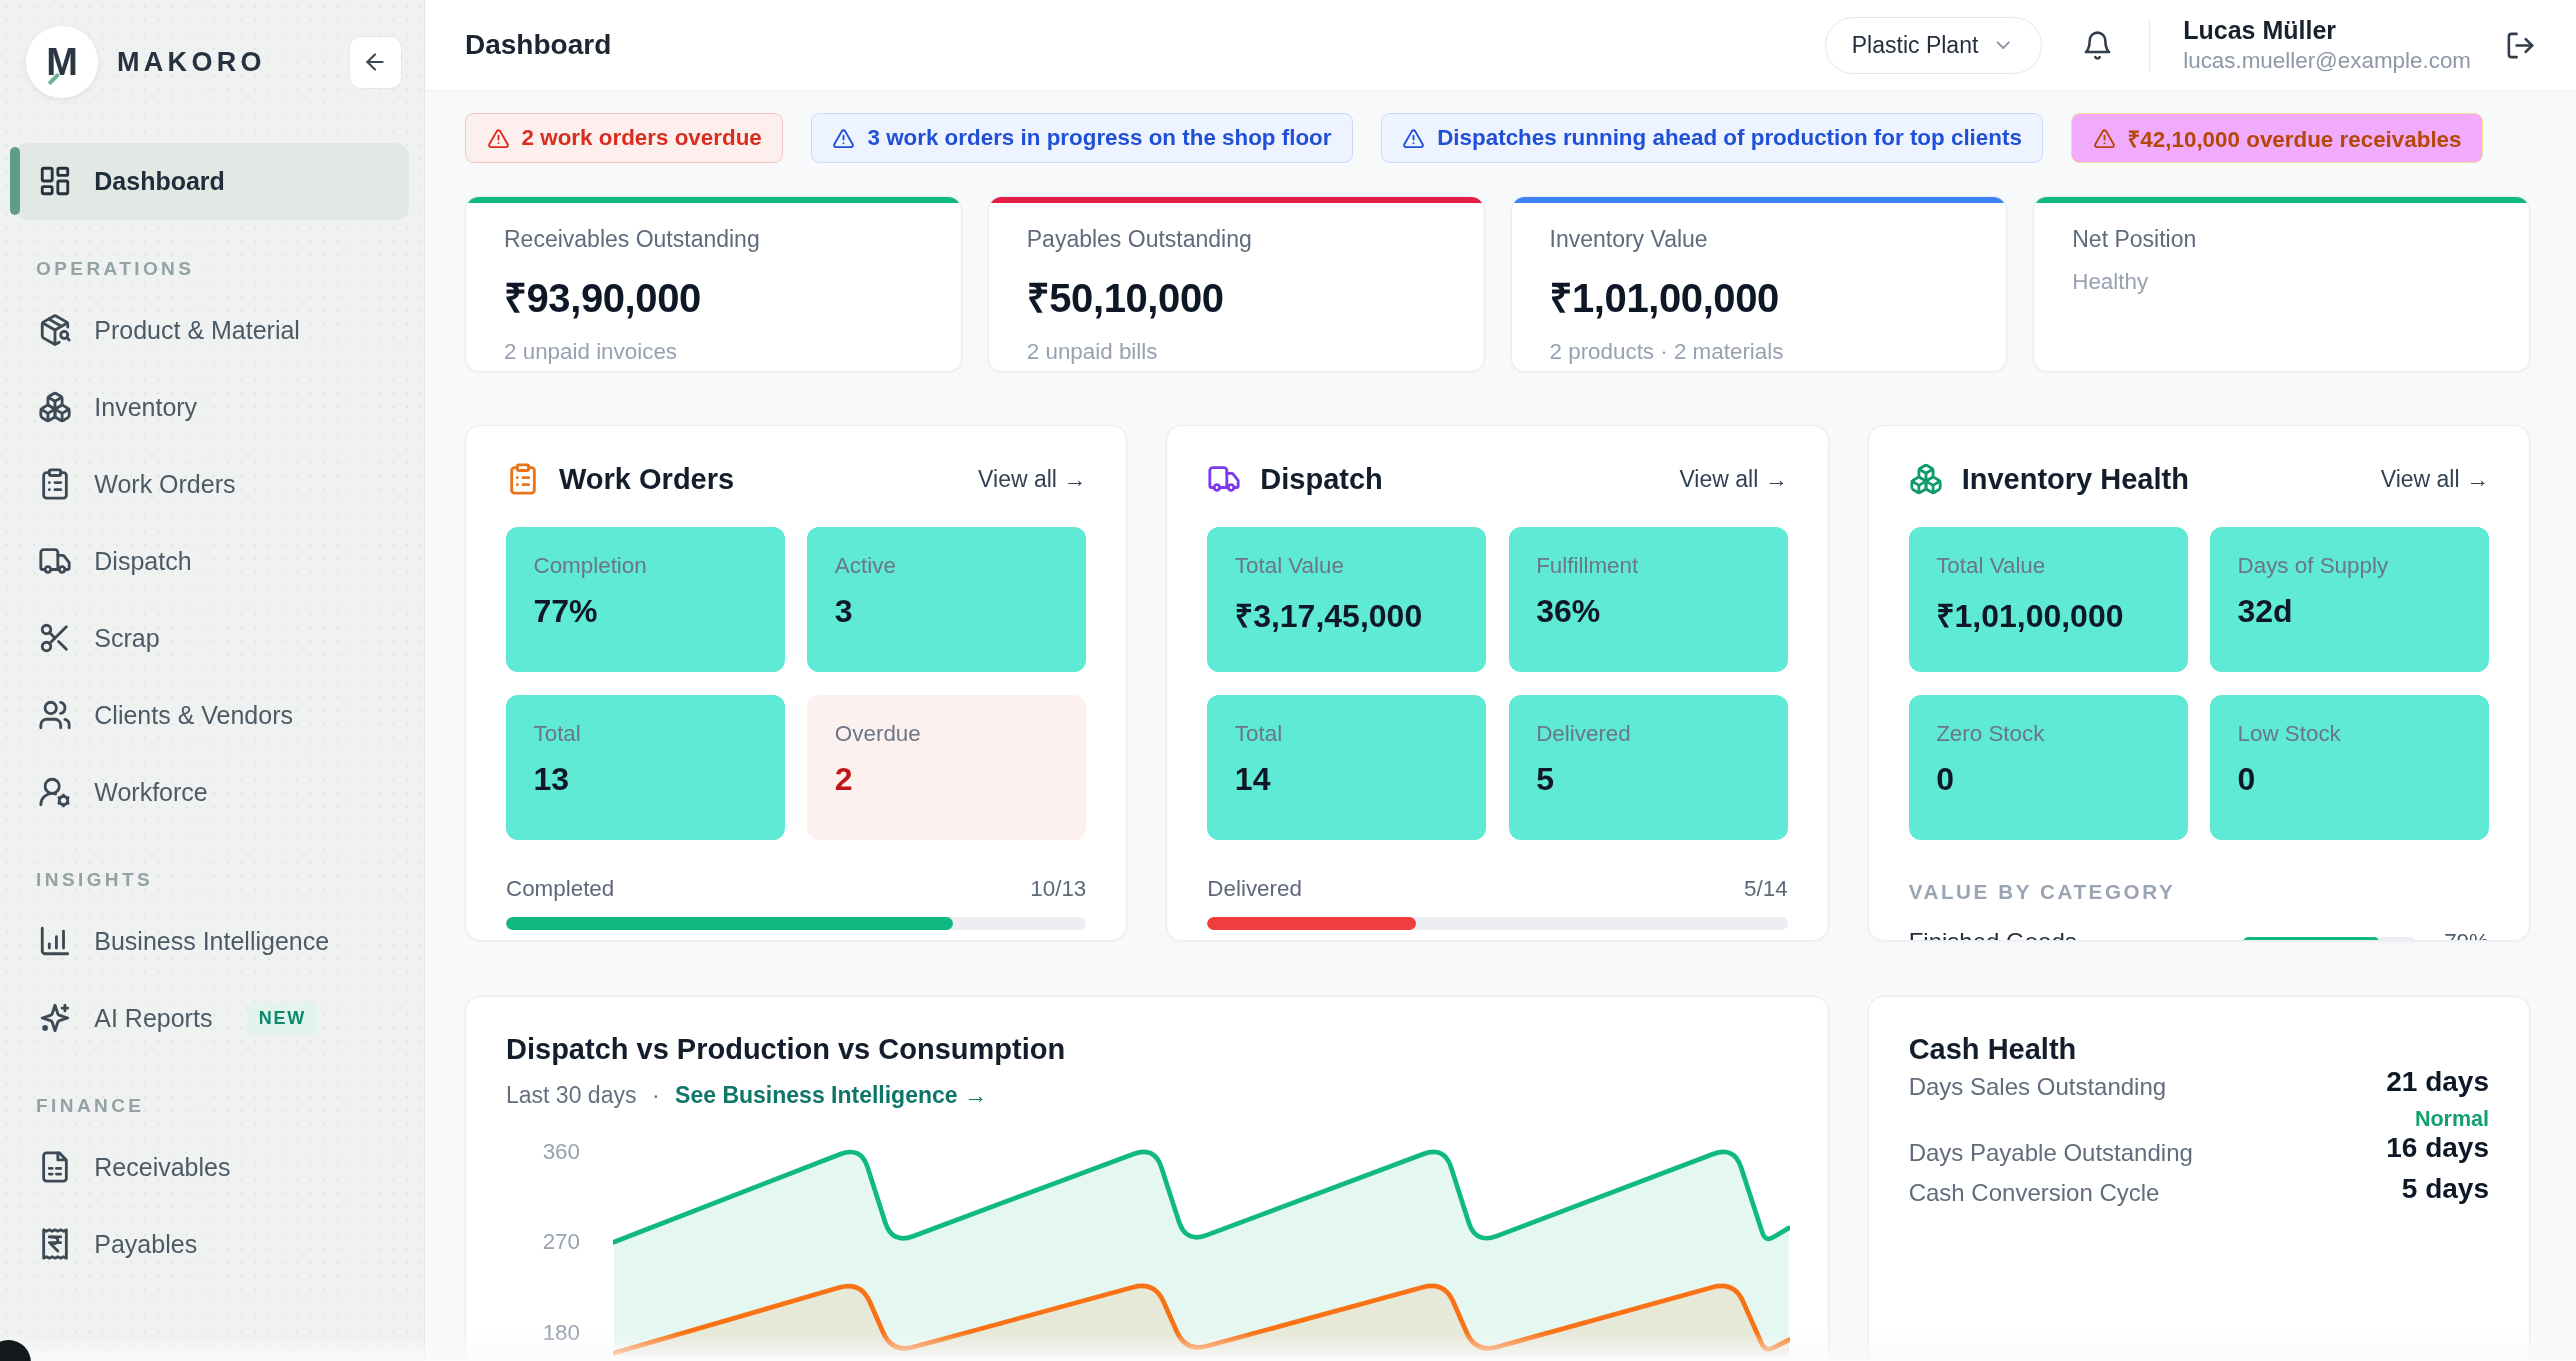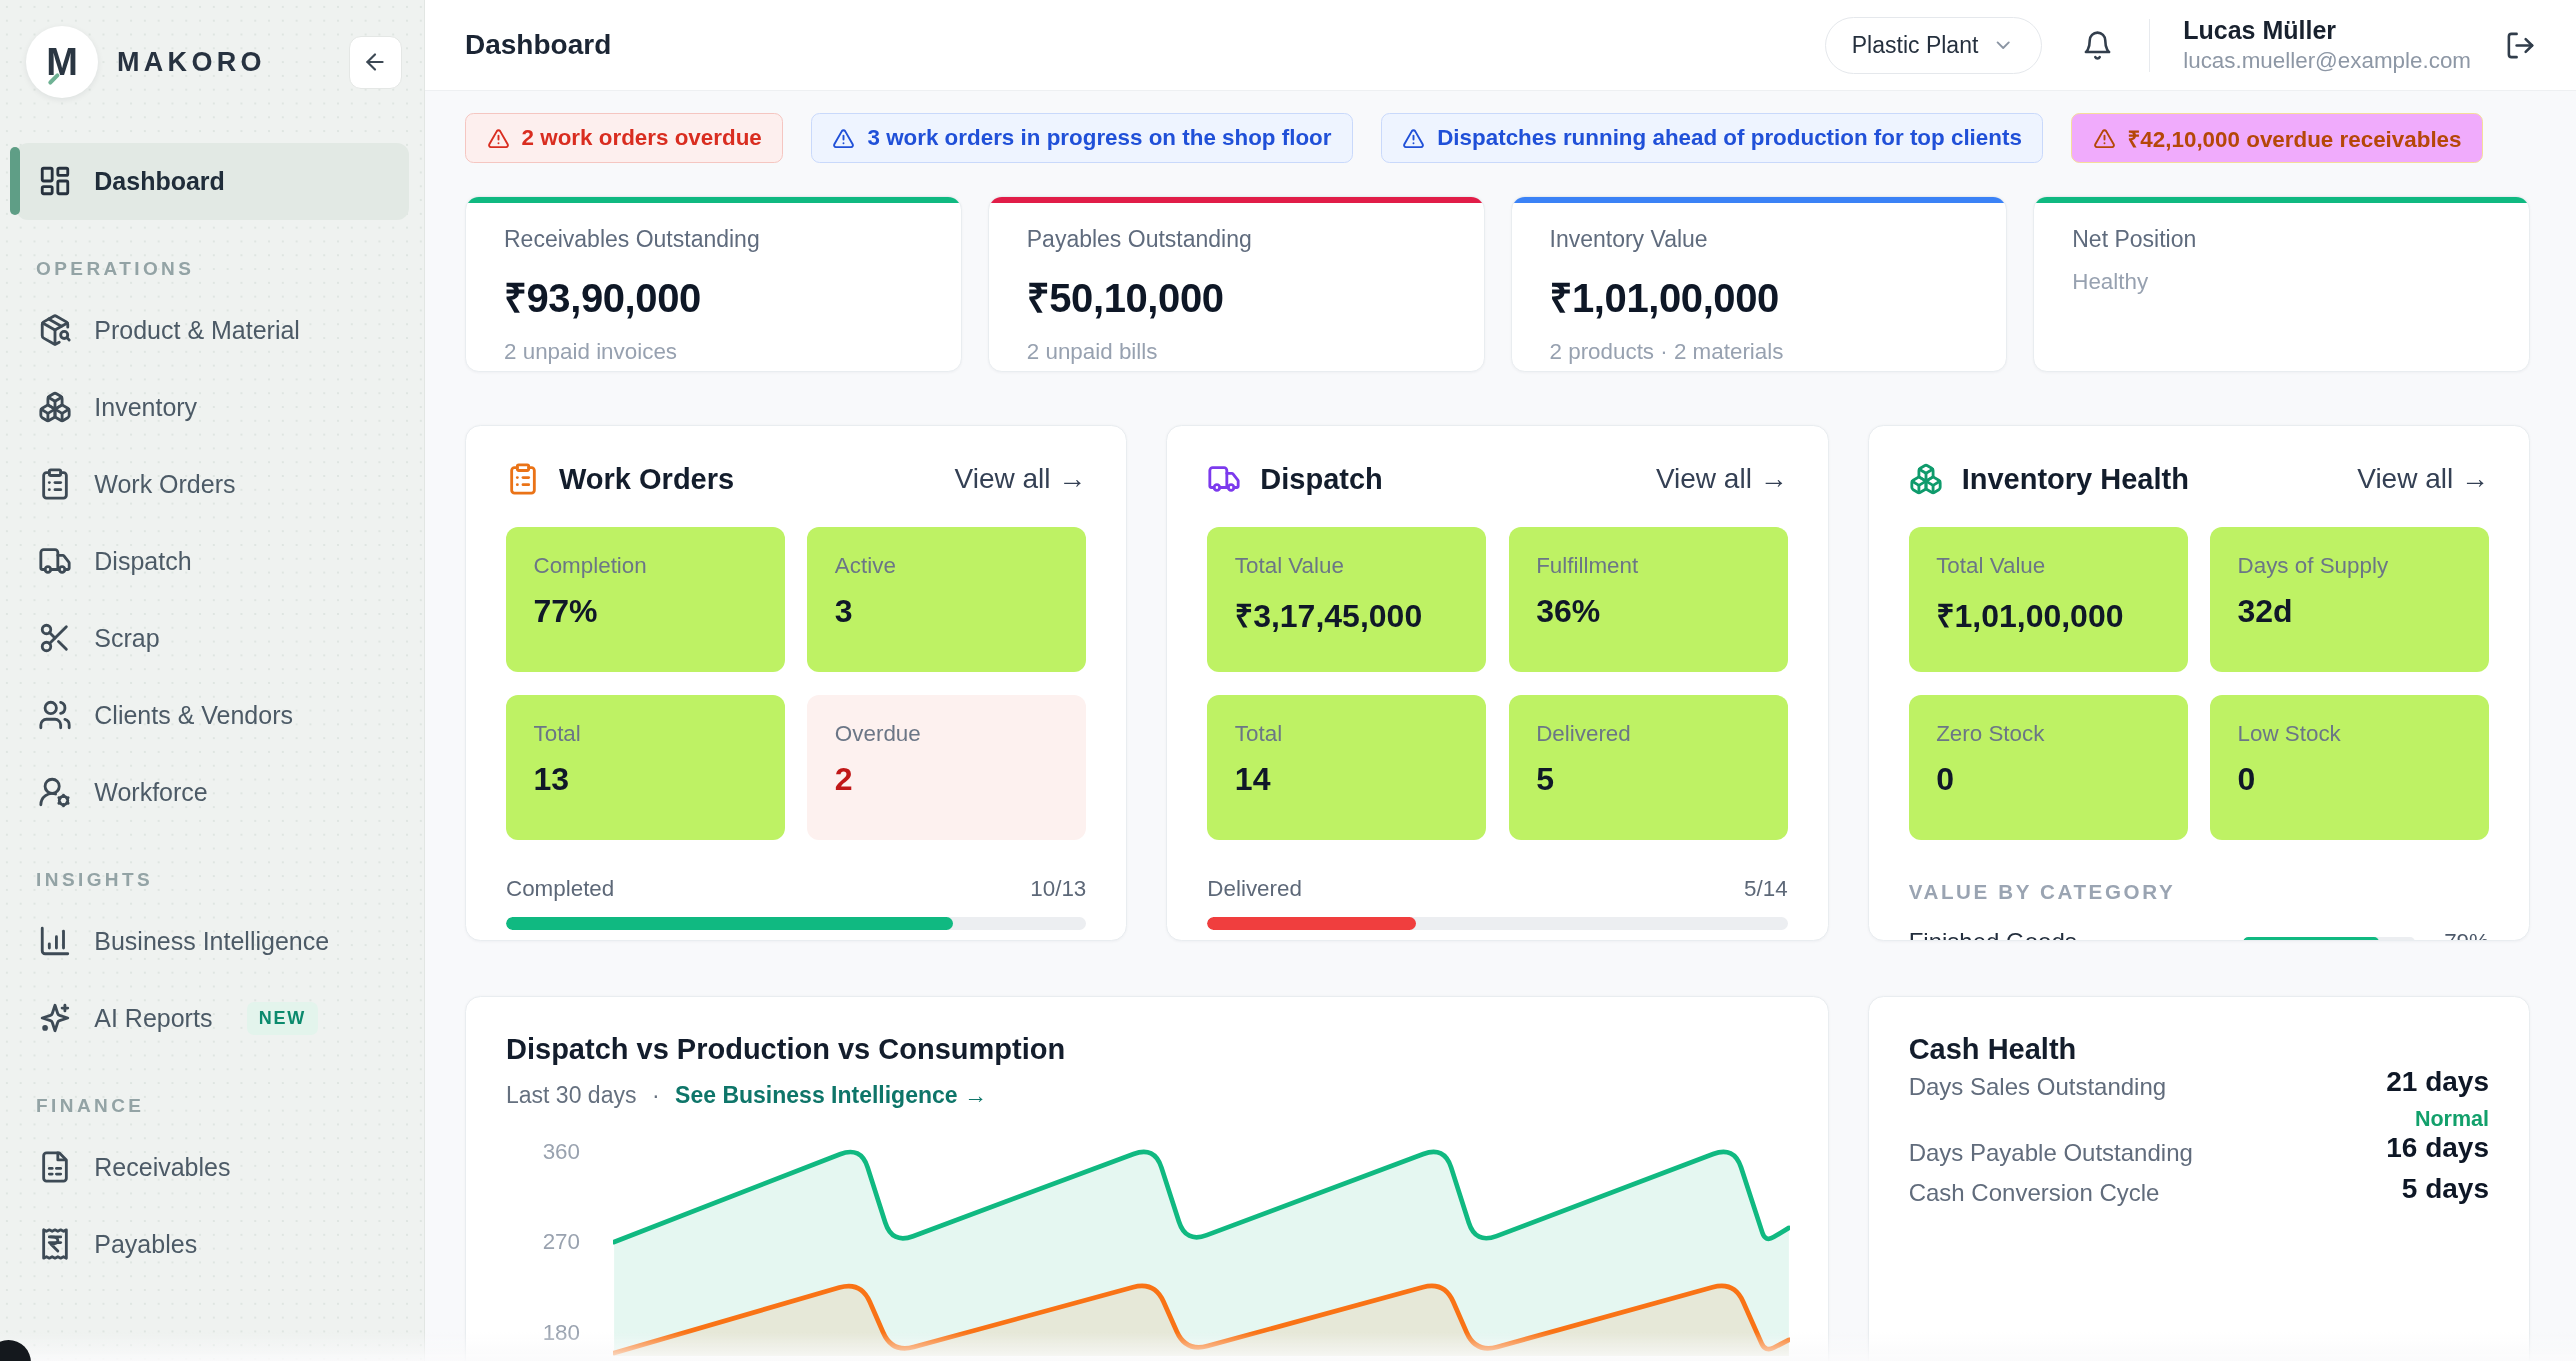--- a/index.html
+++ b/index.html
@@ -56,23 +56,23 @@
   .stat-label { font-size:23px; font-weight:500; color:#5f6b7d; }
   .stat-value { font-size:40px; font-weight:700; color:#0e1726; margin-top:15.5px; letter-spacing:-0.4px; }
   .stat-sub { font-size:22.4px; color:#97a1b0; margin-top:15.5px; }
 
   
   .mid-row { display:grid; grid-template-columns:repeat(3,1fr); gap:39px; margin-top:53px; }
   .card { background:#fff; border:1.7px solid #e9edf0; border-radius:15.5px; padding:36px 40px; box-shadow:0 0.9px 2.6px rgba(16,24,40,.04); }
   .mid-row .card { height:516px; overflow:hidden; }
   .card-head { display:flex; align-items:center; gap:19px; }
   .card-title { font-size:29px; font-weight:600; color:#131d2c; flex:1; }
-  .view-all { font-size:28px; font-weight:500; color:#344054; cursor:pointer; }
+  .view-all { font-size:23px; font-weight:500; color:#344054; cursor:pointer; }
   .tile-grid { display:grid; grid-template-columns:1fr 1fr; gap:22.4px; margin-top:31px; }
-  .tile { background:#bef264; border-radius:12px; padding:26px 27.5px; height:145px; }
+  .tile { background:#5eead4; border-radius:12px; padding:26px 27.5px; height:145px; }
   .tile-label { font-size:22.4px; color:#6b7686; }
   .tile-value { font-size:32px; font-weight:600; color:#101828; margin-top:13.8px; }
   .tile.alert-tile { background:#fdf1ef; }
   .tile.alert-tile .tile-value { color:#c01818; }
   .prog-row { display:flex; justify-content:space-between; font-size:22.4px; color:#5d6878; margin-top:36px; }
   .prog-track { height:13px; background:#eceef1; border-radius:860px; margin-top:15.5px; overflow:hidden; }
   .prog-fill { height:100%; border-radius:860px; }
   .prog-fill.green { background:#10b981; }
   .prog-fill.red { background:#f03e3e; }
   .mini-heading { font-size:20.6px; font-weight:600; letter-spacing:2.6px; color:#9aa4b2; }

